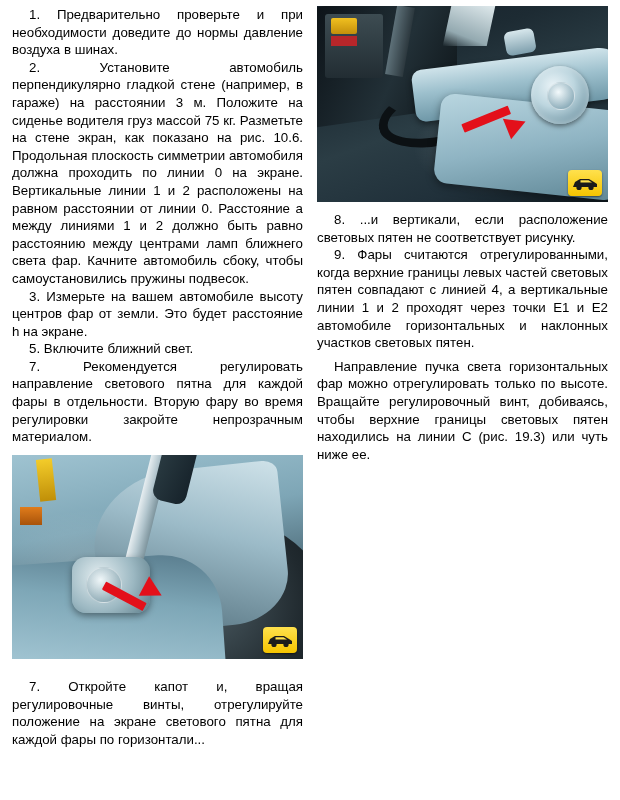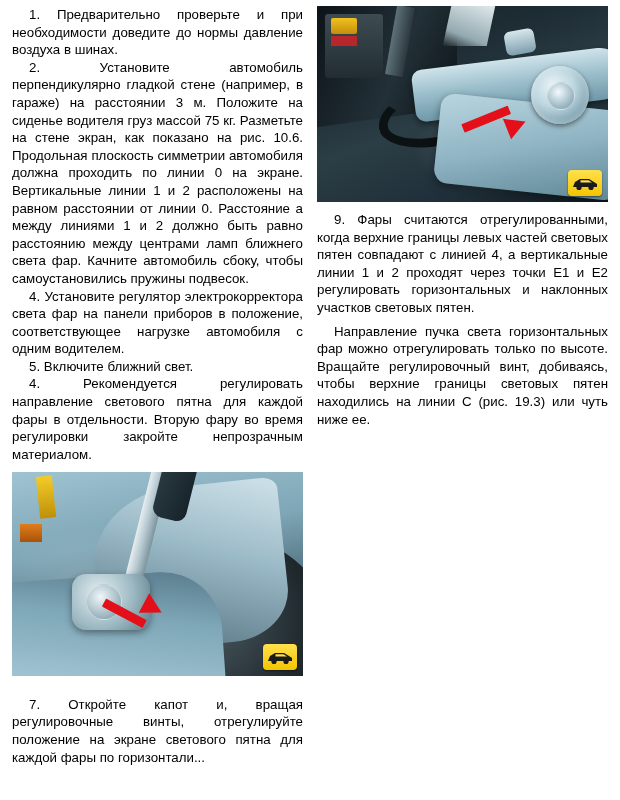--- a/index.html
+++ b/index.html
@@ -288,23 +288,23 @@
 </head>
 <body>
 
 <div class="page">
   <div class="columns">
 
     <div class="col">
 
       <p class="para indent">1. Предварительно проверьте и при необходимости доведите до нормы давление воздуха в шинах.</p>
       <p class="para indent">2. Установите автомобиль перпендикулярно гладкой стене (например, в гараже) на расстоянии 3 м. Положите на сиденье водителя груз массой 75 кг. Разметьте на стене экран, как показано на рис. 10.6. Продольная плоскость симметрии автомобиля должна проходить по линии 0 на экране. Вертикальные линии 1 и 2 расположены на равном расстоянии от линии 0. Расстояние a между линиями 1 и 2 должно быть равно расстоянию между центрами ламп ближнего света фар. Качните автомобиль сбоку, чтобы самоустановились пружины подвесок.</p>
-      <p class="para indent">4. Установите регулятор электрокорректора света фар на панели приборов в положение, соответствующее нагрузке автомобиля с одним водителем.</p>
+      <p class="para indent">3. Измерьте на вашем автомобиле высоту центров фар от земли. Это будет расстояние h на экране.</p>
       <p class="para indent">5. Включите ближний свет.</p>
-      <p class="para indent">4. Рекомендуется регулировать направление светового пятна для каждой фары в отдельности. Вторую фару во время регулировки закройте непрозрачным материалом.</p>
+      <p class="para indent">7. Рекомендуется регулировать направление светового пятна для каждой фары в отдельности. Вторую фару во время регулировки закройте непрозрачным материалом.</p>
 
       <div class="spacer-md"></div>
 
       <div class="photo p2">
         <div class="ph-bg"></div>
         <div class="dark-wheel"></div>
         <div class="fender"></div>
         <div class="panel"></div>
         <div class="yellow-tag"></div>
         <div class="orange-tag"></div>
@@ -356,23 +356,24 @@
             <path d="M2 12 L4 7 L9 4 L18 4 L23 7 L26 9 L26 12 Z" fill="#1b1b1b"></path>
             <circle cx="8" cy="12.5" r="2.6" fill="#1b1b1b"></circle>
             <circle cx="20" cy="12.5" r="2.6" fill="#1b1b1b"></circle>
             <path d="M9.5 5.2 L17.5 5.2 L21 7.4 L9.5 7.4 Z" fill="#ffe14d"></path>
           </svg>
         </div>
       </div>
 
       <div class="spacer-md"></div>
 
+      <p class="para indent">8. ...и вертикали, если расположение световых пятен не соответствует рисунку.</p>
 
       <p class="para indent">
-        <span>9. Фары считаются отрегулированными, когда верхние границы левых частей световых пятен совпадают с линией 4, а вертикальные линии 1 и 2 проходят через точки </span><b>E1</b><span> и </span><b>E2</b><span> регулировать горизонтальных и наклонных участков световых пятен.</span>
+        <span>9. Фары считаются отрегулированными, когда верхние границы левых частей световых пятен совпадают с линией 4, а вертикальные линии 1 и 2 проходят через точки </span><b>E1</b><span> и </span><b>E2</b><span> автомобиле горизонтальных и наклонных участков световых пятен.</span>
       </p>
 
       <div class="spacer-sm"></div>
 
       <p class="para indent">
         <span>Направление пучка света </span><b>горизонтальных фар</b><span> можно отрегулировать только по высоте. Вращайте регулировочный винт, добиваясь, чтобы верхние границы световых пятен находились на линии </span><b>C</b><span> (рис. 19.3) или чуть ниже ее.</span>
       </p>
     </div>
 
   </div>

